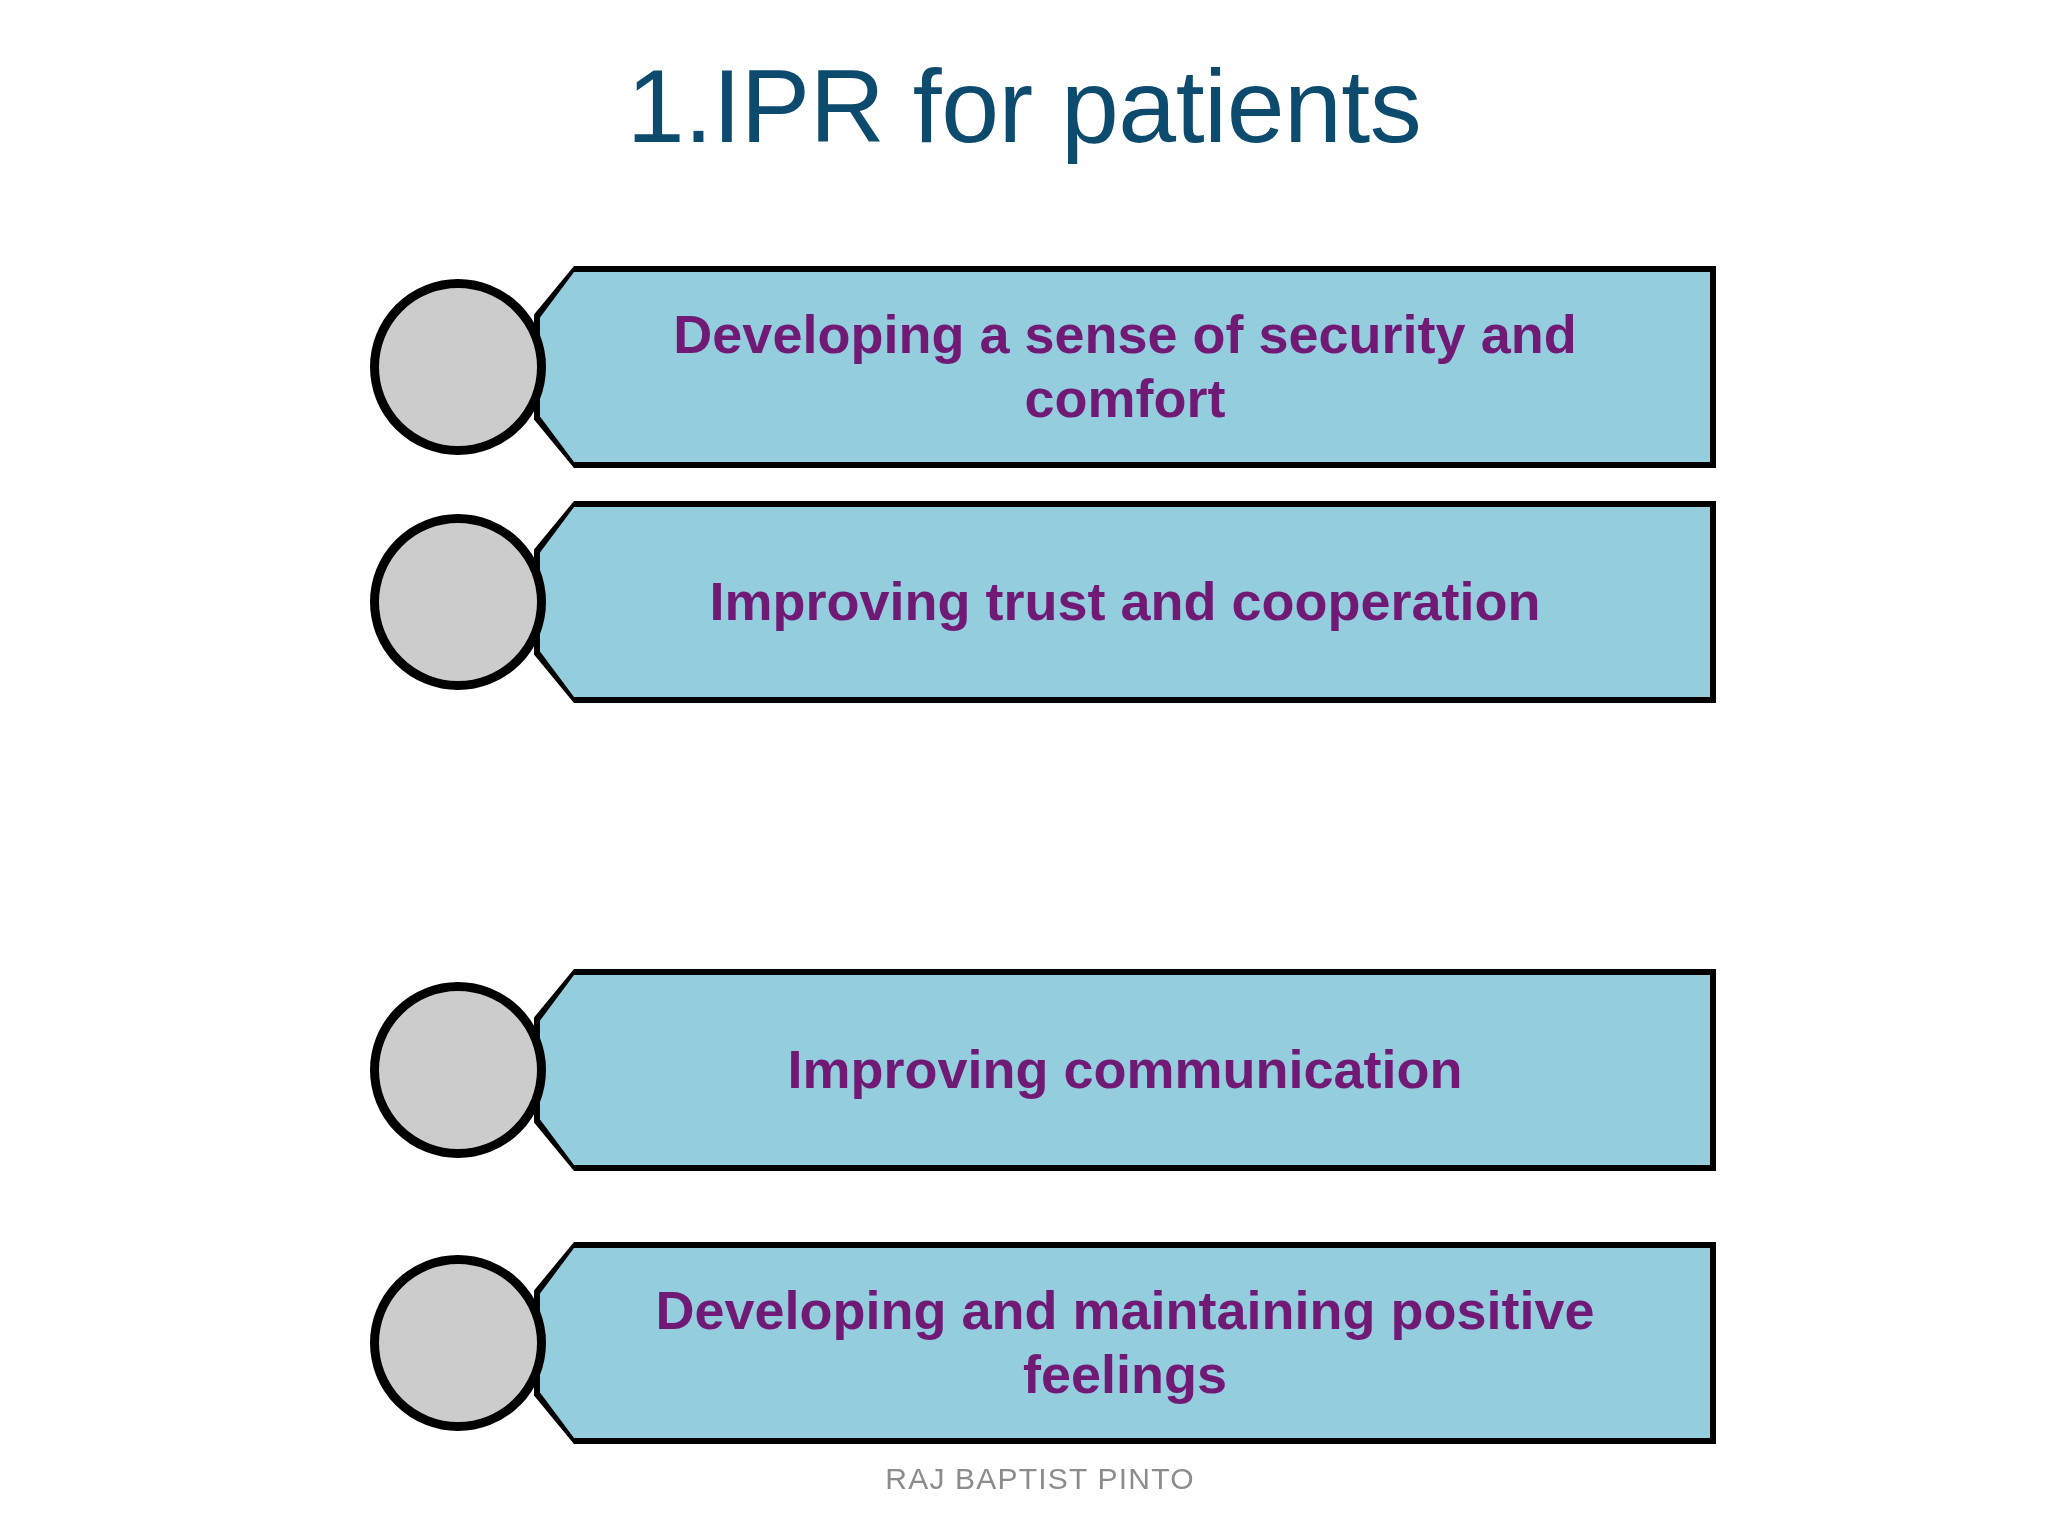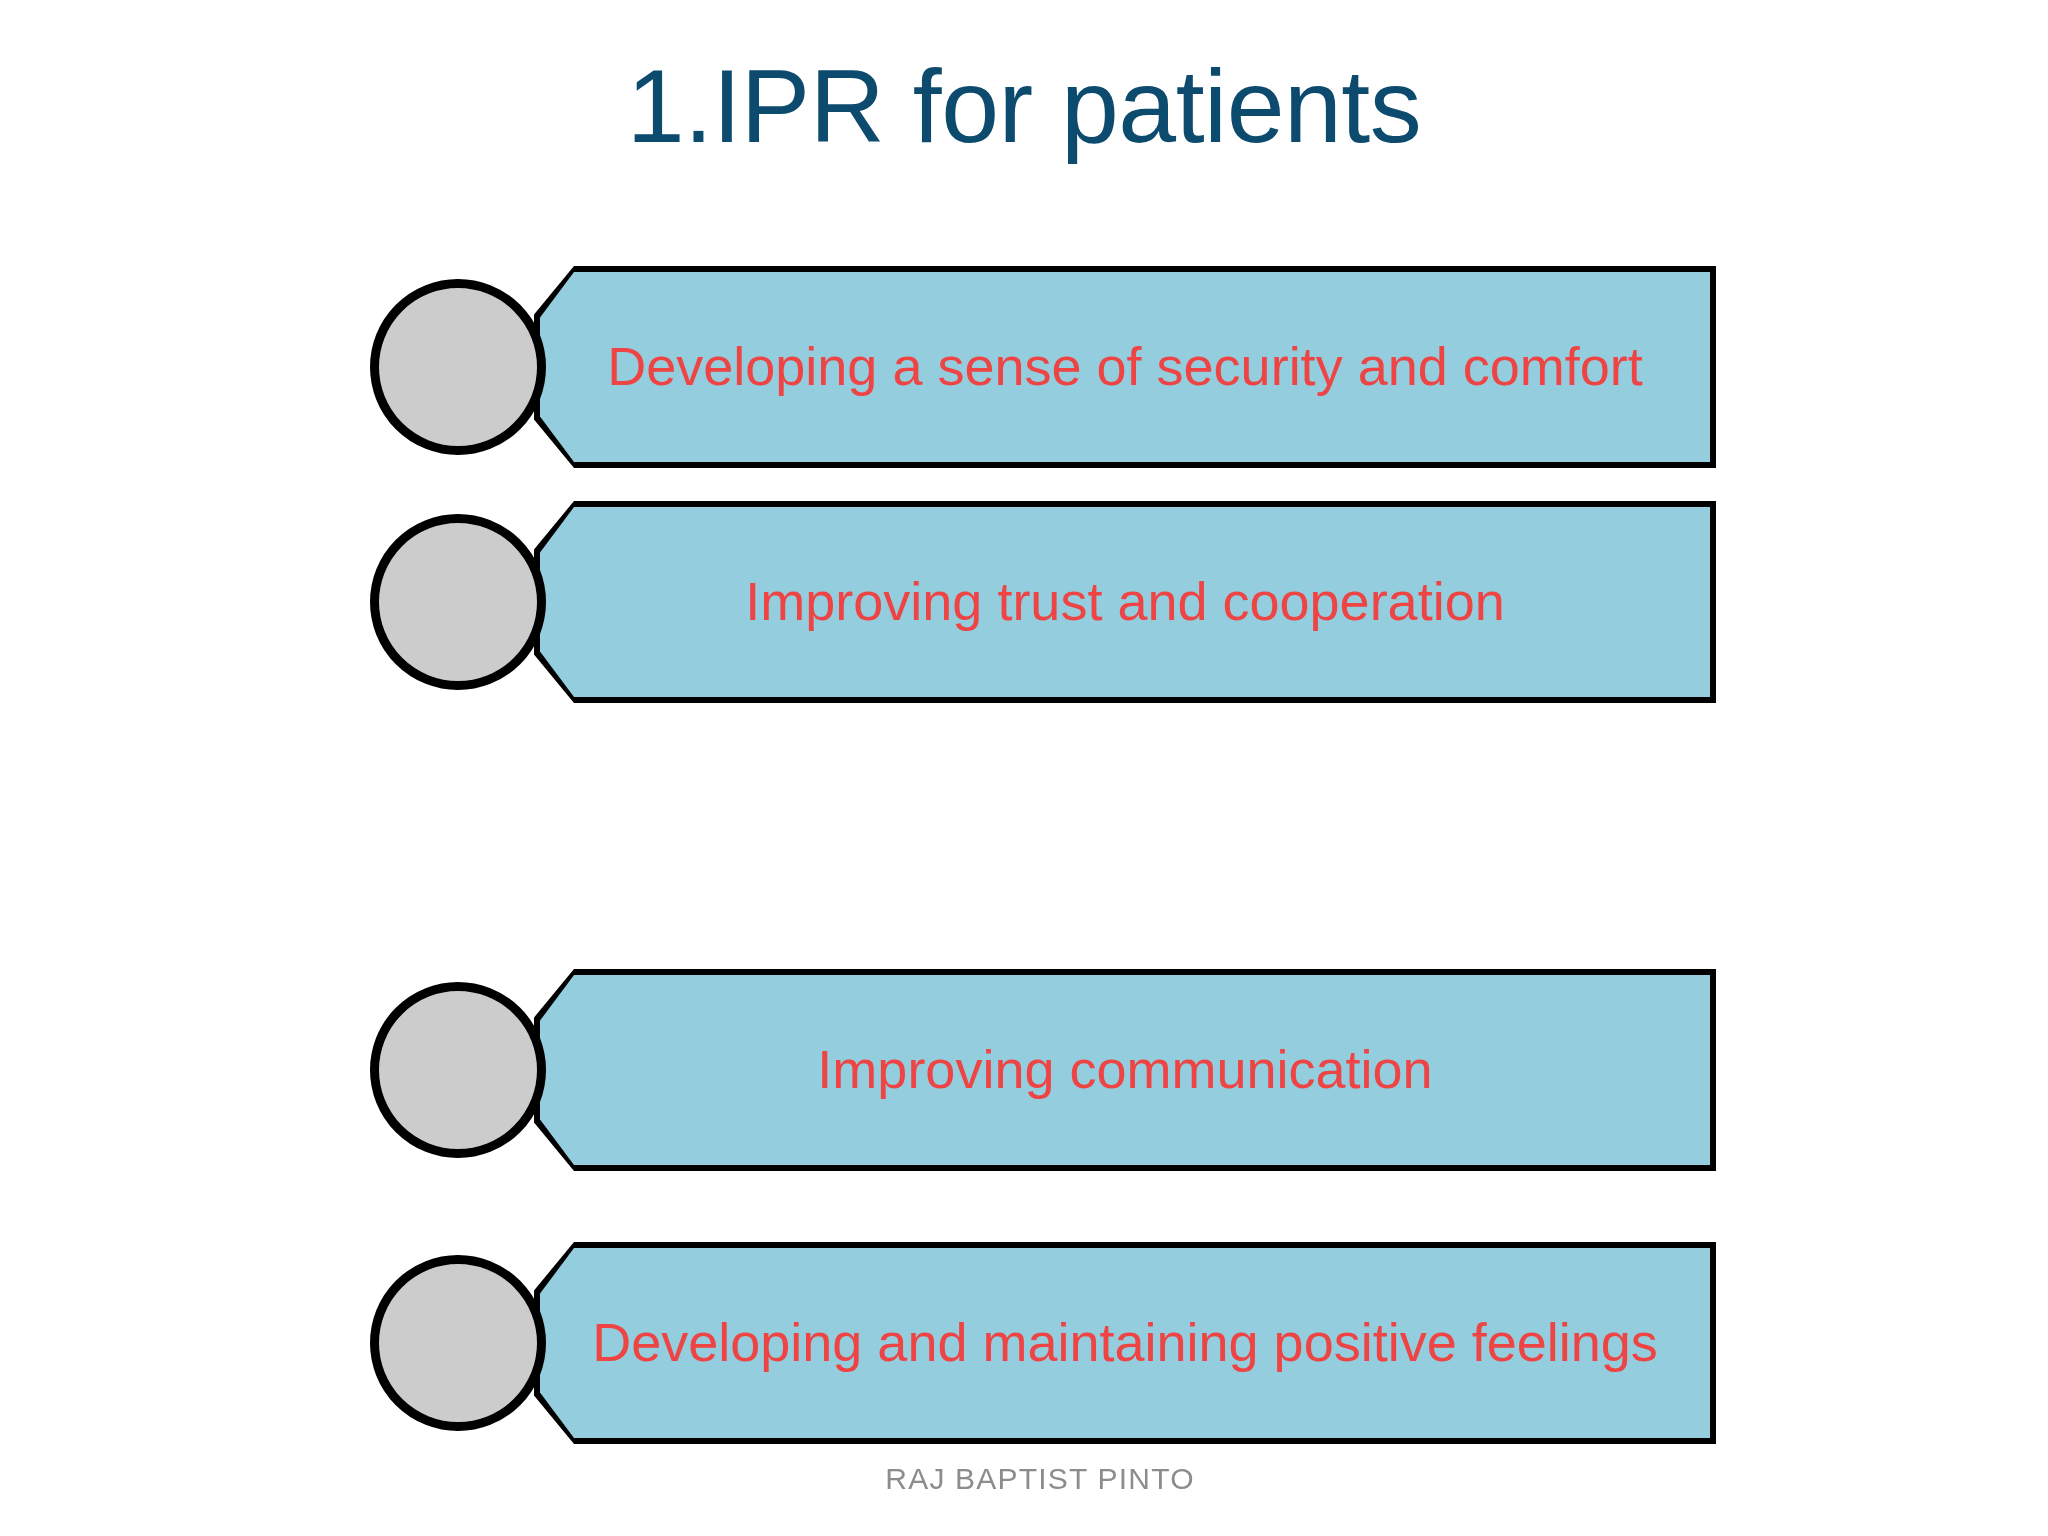--- a/index.html
+++ b/index.html
@@ -76,23 +76,23 @@
     top: 0;
     width: 1170px;
     height: 190px;
     display: flex;
     align-items: center;
     justify-content: center;
     text-align: center;
     box-sizing: border-box;
     padding: 0 46px;
     font-size: 54px;
-    font-weight: 400;
+    font-weight: 700;
     line-height: 1.18;
-    color: #ef4444;
+    color: #701a75;
   }
 
   
   .circle {
     position: absolute;
     left: 0;
     top: 7px;
     width: 176px;
     height: 176px;
     border-radius: 50%;

